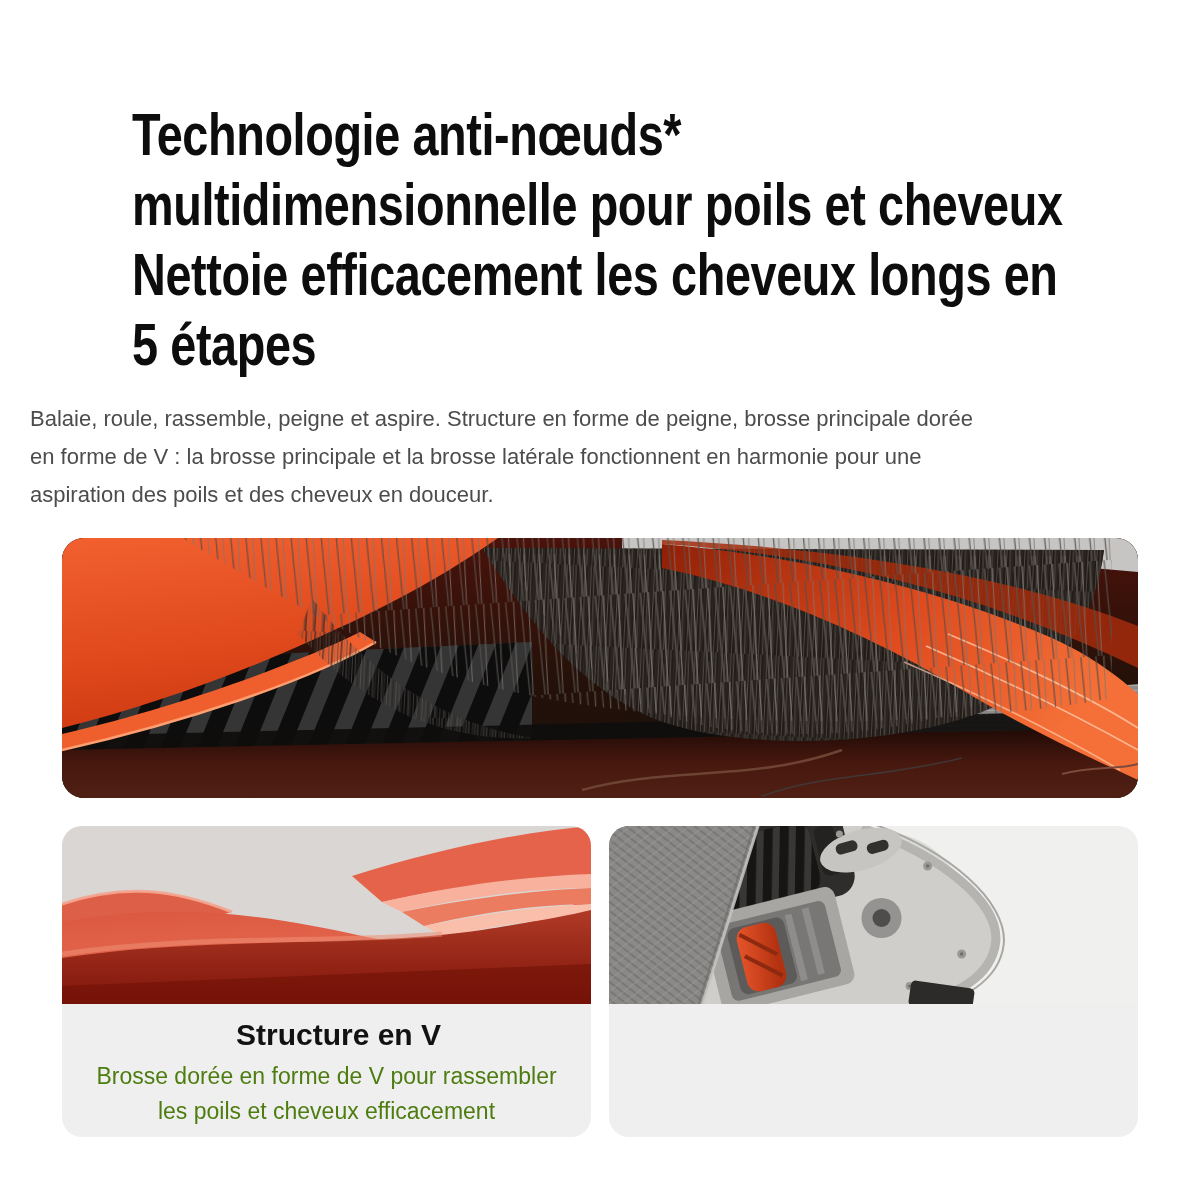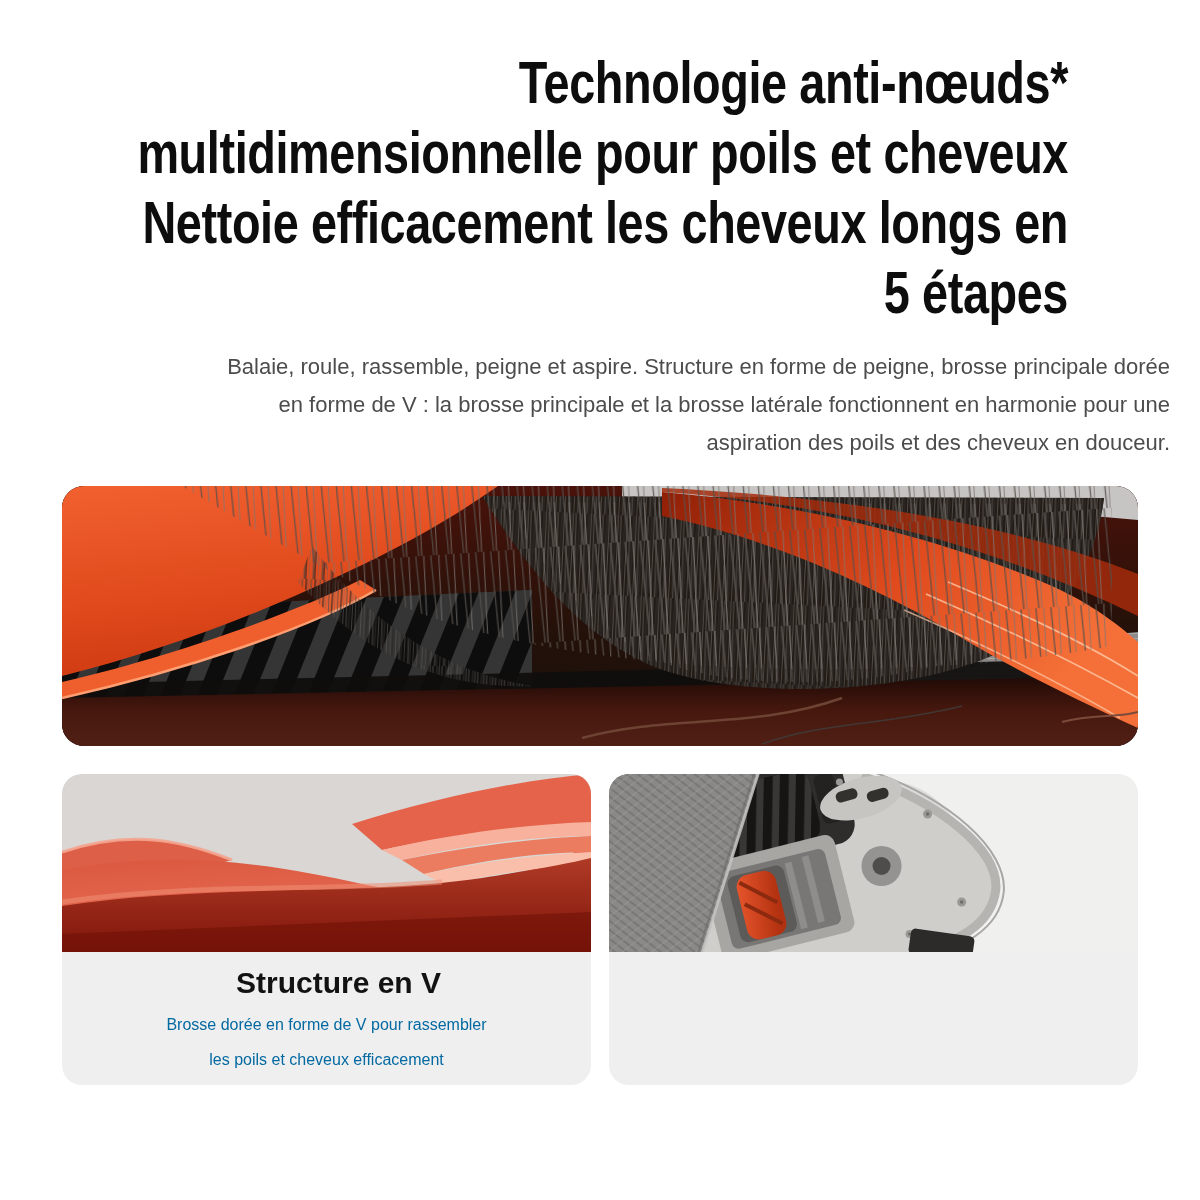--- a/index.html
+++ b/index.html
@@ -5,21 +5,21 @@
   html,body{margin:0;padding:0;}
   body{
     width:1200px;height:1200px;background:#ffffff;overflow:hidden;
     font-family:"Liberation Sans", sans-serif;
     -webkit-font-smoothing:antialiased;
   }
   .page{width:1200px;height:1200px;position:relative;}
   .prelines{white-space:pre-line;}
 
   
-  .hero{padding-top:48px;text-align:right;}
+  .hero{padding-top:100px;text-align:left;}
   .headline{
     margin:0;width:1200px;
     font-size:60px;line-height:70px;font-weight:700;color:#0d0d0d;
     letter-spacing:-0.5px;
     transform:scaleX(0.78);transform-origin:50% 50%;
   }
   .intro{
     margin:20px auto 12px;width:1140px;
     font-size:22px;line-height:38px;color:#4c4c4c;font-weight:400;
   }
@@ -33,21 +33,21 @@
 
   .cards{margin:28px 62px 0;display:flex;gap:18px;}
   .card{
     width:529px;height:311px;border-radius:20px;overflow:hidden;
     background:#efeff0;display:flex;flex-direction:column;
   }
   .card-img{height:178px;flex:none;}
   .card-img svg{display:block;width:100%;height:100%;}
   .card-caption{flex:1;text-align:center;padding-top:13px;}
   .card-title{font-size:30px;line-height:36px;font-weight:700;color:#121212;padding-left:24px;}
-  .card-body{margin-top:6px;font-size:16px;line-height:35px;color:#0369a1;}
+  .card-body{margin-top:6px;font-size:23px;line-height:35px;color:#4d7c0f;}
 </style>
 </head>
 <body>
 
 <div class="page">
 
   <div class="hero">
     <h1 class="headline prelines">Technologie anti-nœuds*
 multidimensionnelle pour poils et cheveux
 Nettoie efficacement les cheveux longs en

